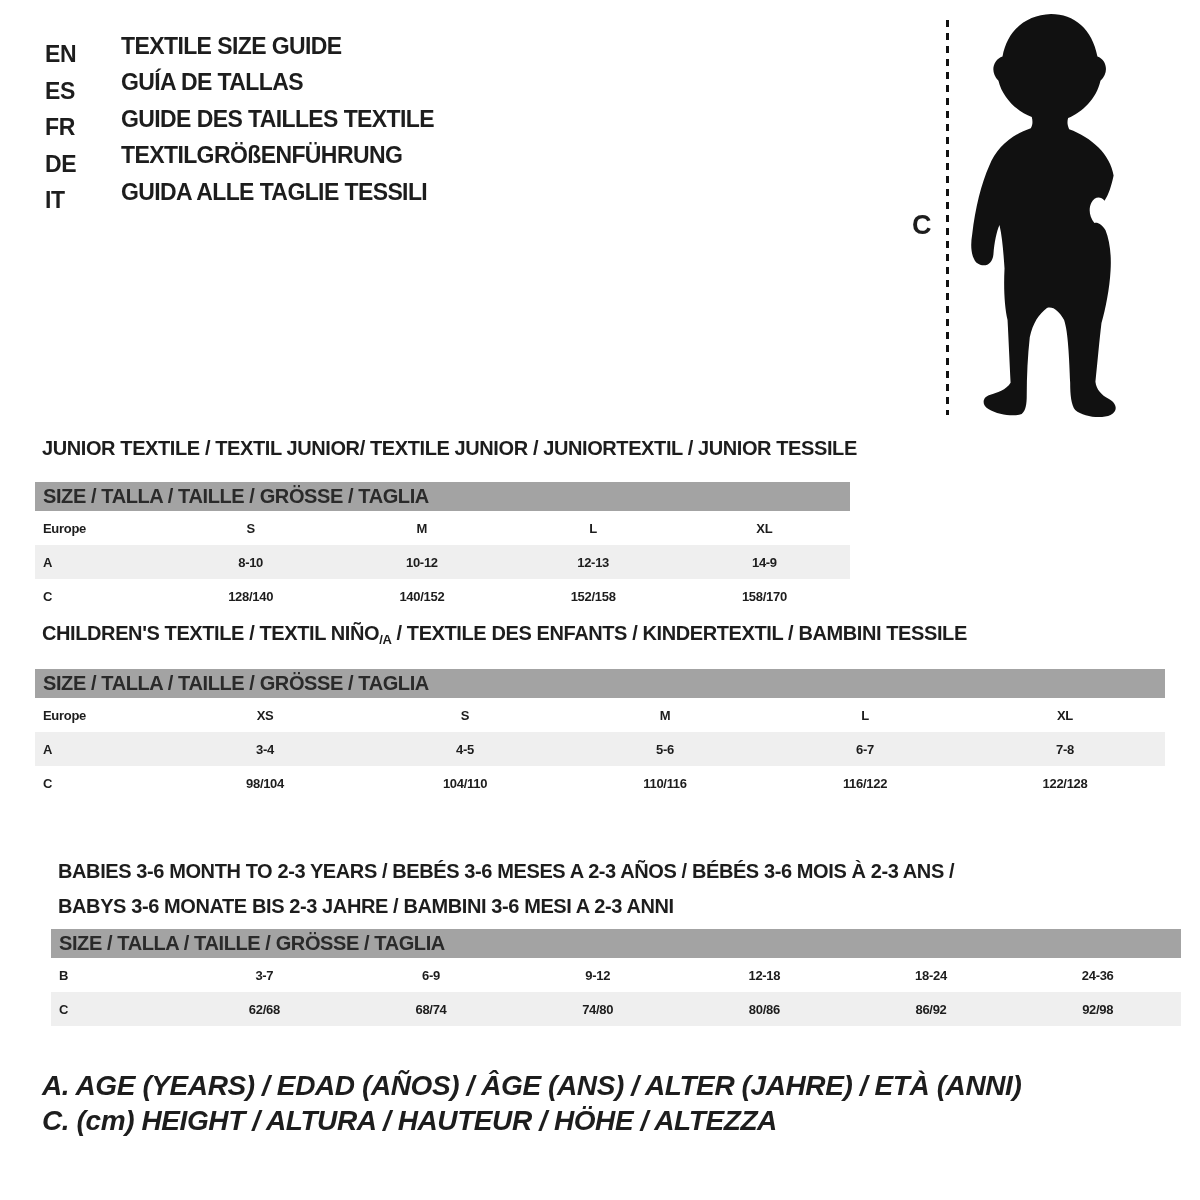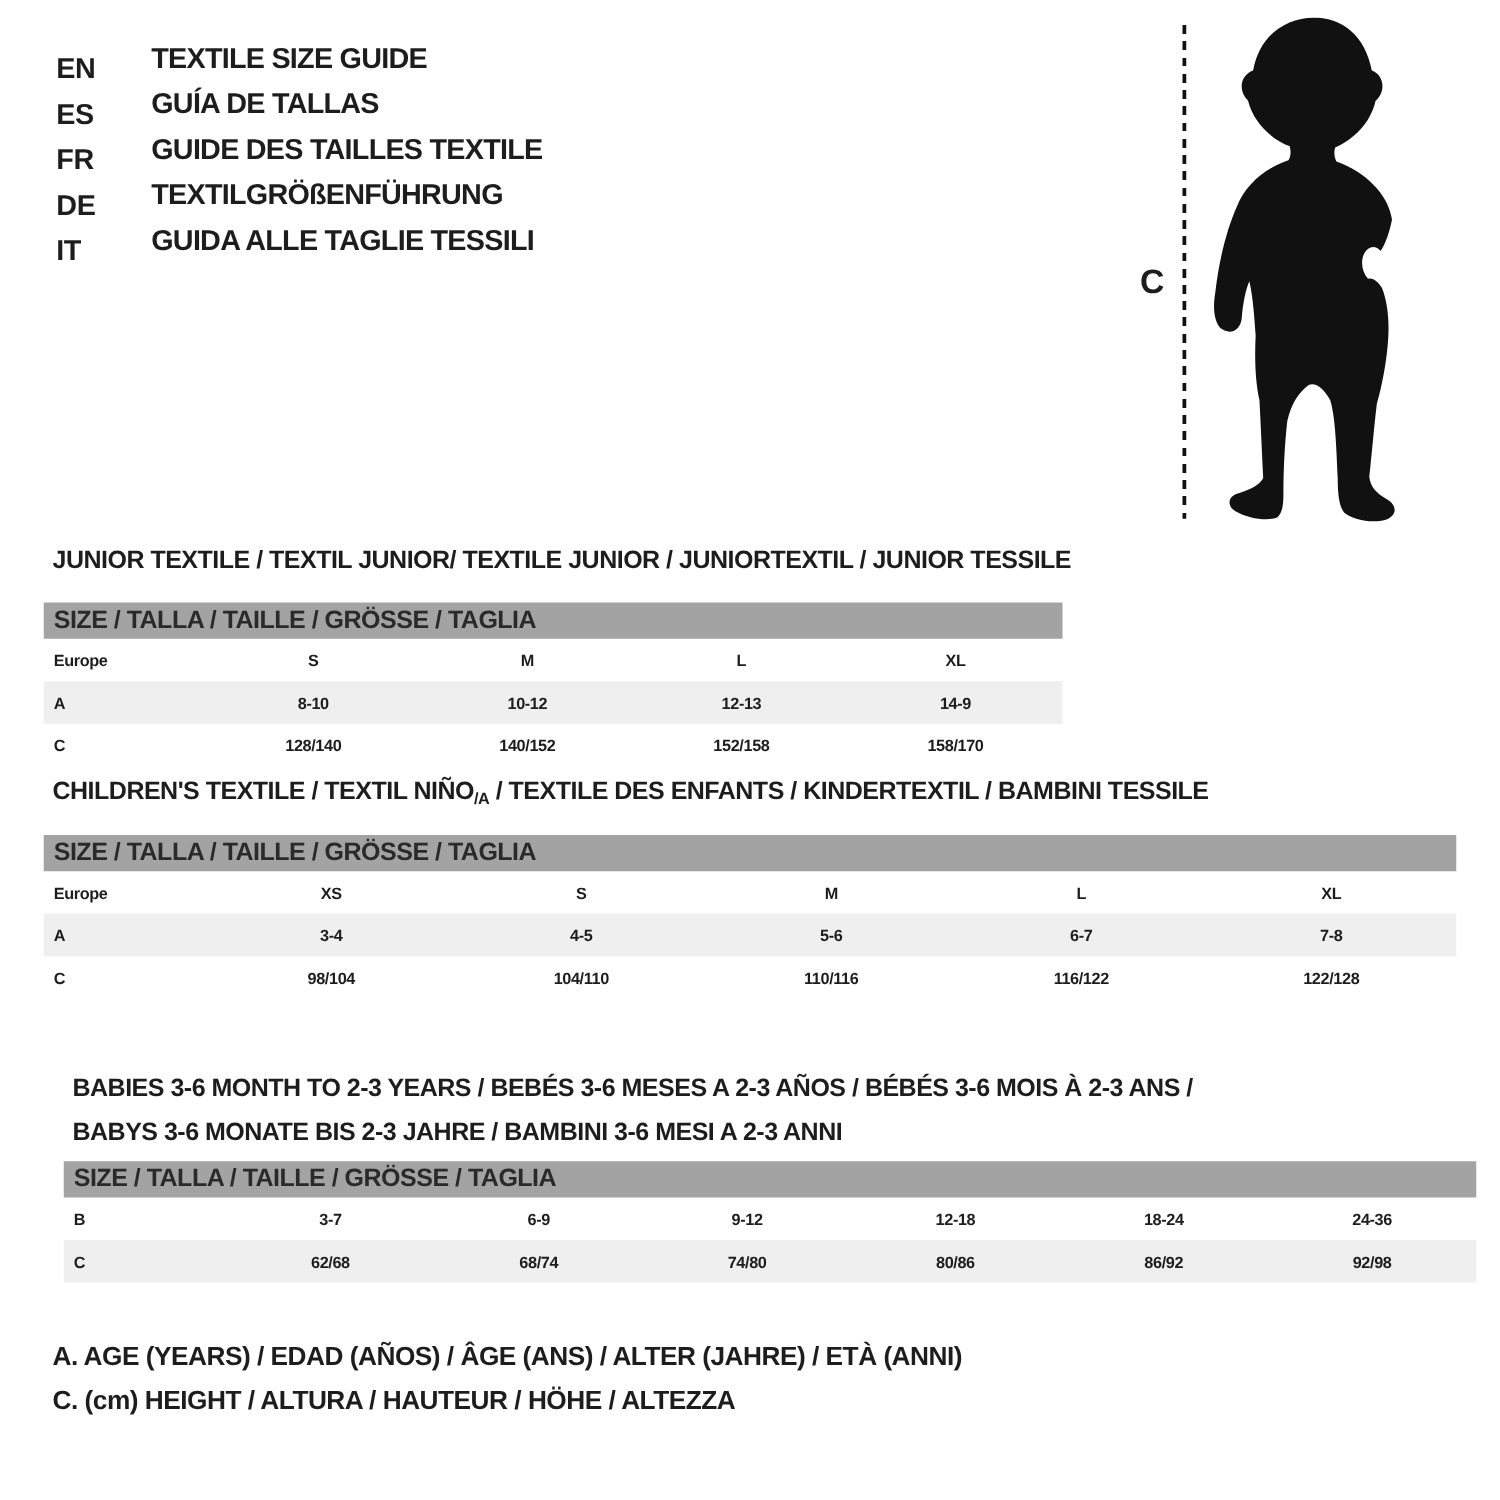--- a/index.html
+++ b/index.html
@@ -38,21 +38,21 @@
   .cols4 { grid-template-columns:130px repeat(4,1fr); }
   .cols5 { grid-template-columns:130px repeat(5,1fr); }
   .cols6 { grid-template-columns:130px repeat(6,1fr); }
   #sec-junior   { top:437px; width:815px;  }
   #sec-children { top:610px; width:1130px;margin-top:12px; }
   #sec-babies   { top:854px; width:1130px;margin-left:16px; }
   .two-line .sec-title { line-height:35px; }
   #sec-babies .tbl { margin-top:5px; }
   
   .legend { position:absolute; left:42px; top:1068px; }
-  .legend-line { font-size:21px; font-weight:700; letter-spacing:-0.4px; line-height:35px; white-space:nowrap; }
+  .legend-line { font-size:28px; font-weight:700; letter-spacing:-0.4px; line-height:35px; white-space:nowrap;font-style:italic; }
 </style>
 </head>
 <body>
 
 <div class="page">
 
   <div class="langs">
     <div class="lang-row">
       <span class="lang-code">EN</span>
       <span class="lang-label">TEXTILE SIZE GUIDE</span>

